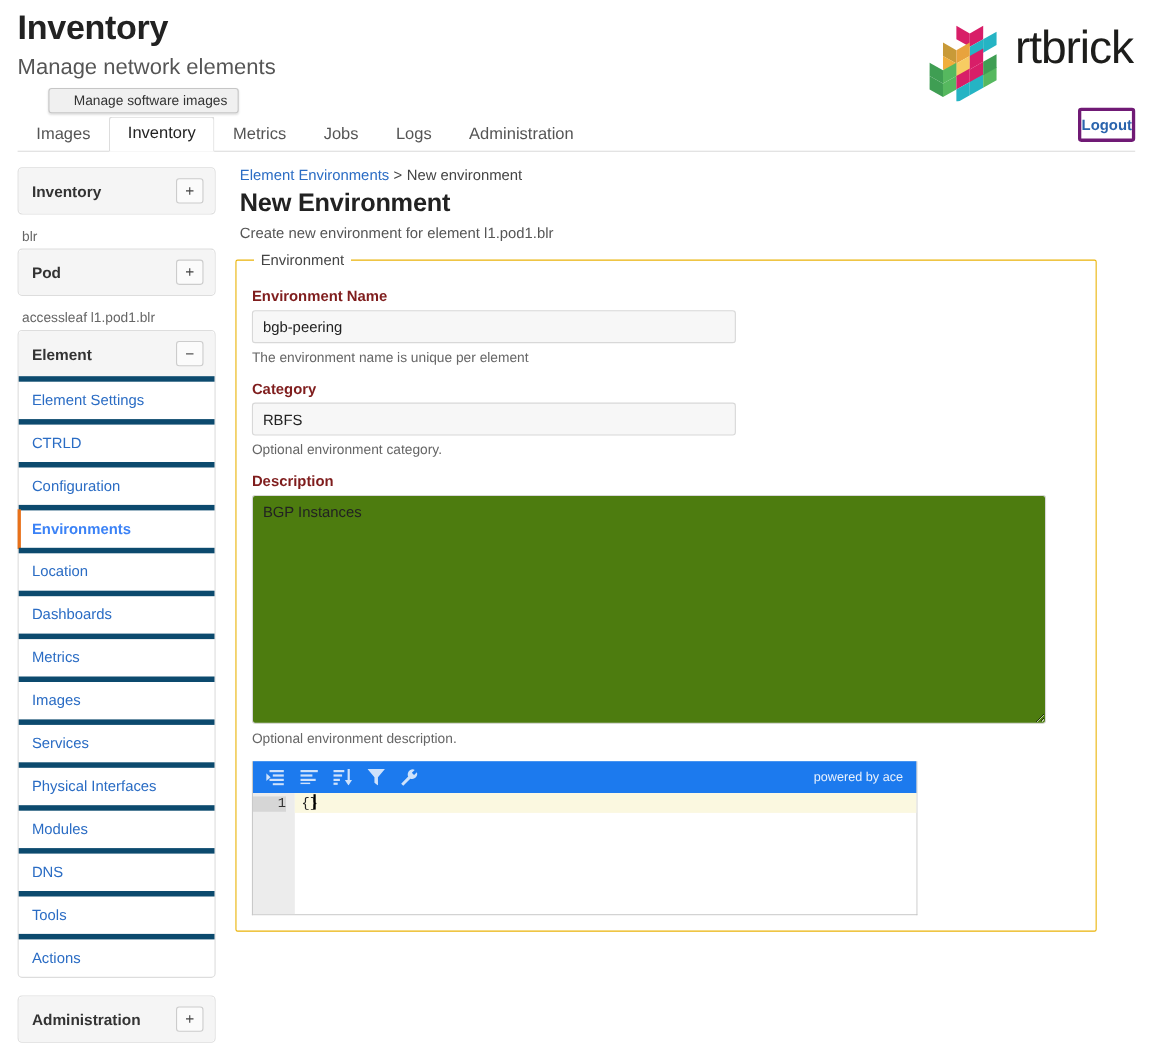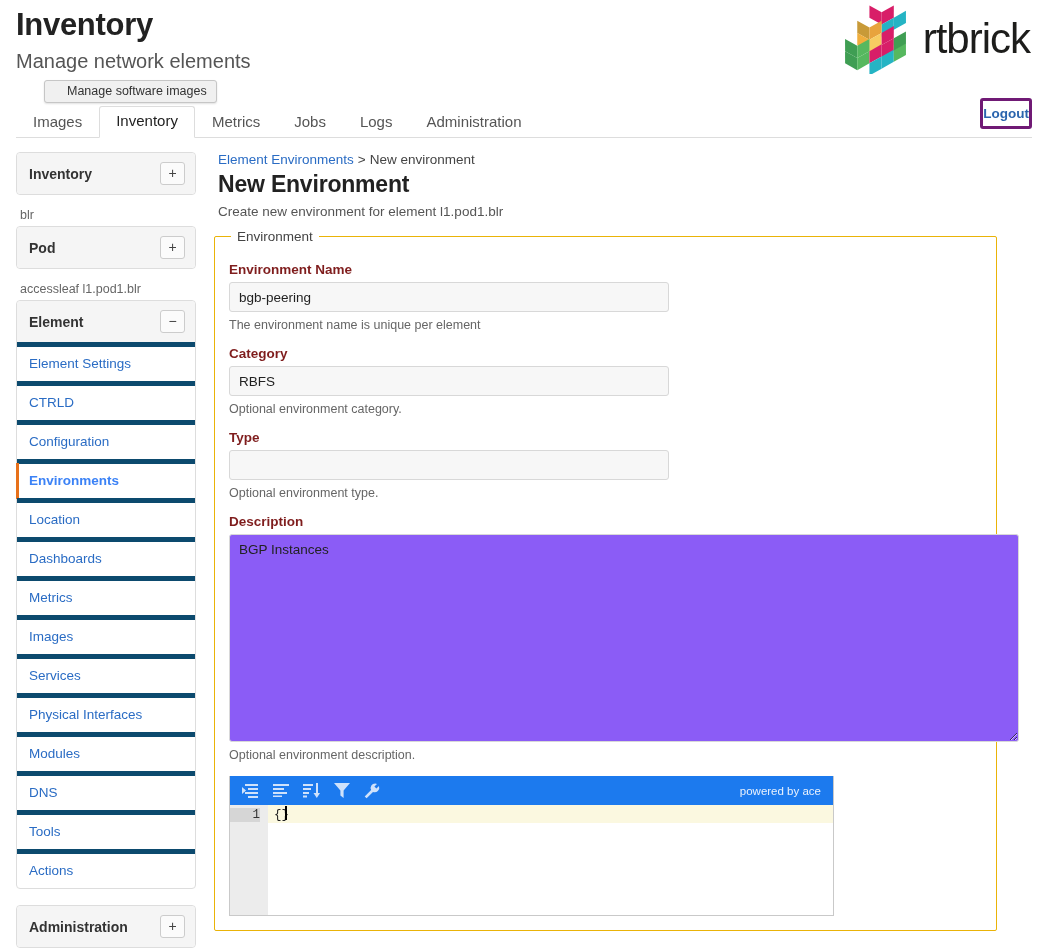--- a/index.html
+++ b/index.html
@@ -17,22 +17,22 @@
   .header { position: relative; padding: 6px 16px 0 16px; height: 108px; }
   .app-title {
     font-size: 31px; font-weight: bold; color: #222;
     margin: 0; line-height: 1.25; letter-spacing: -0.3px;
   }
   .app-subtitle {
     font-size: 20px; color: #555; font-weight: normal;
     margin: 4px 0 0 0; line-height: 1.2;
   }
   .logo-wrap {
-    position: absolute; top: 4px; right: 18px;
-    display: flex; align-items: center; gap: 10px;
+    position: absolute; top: 22px; right: 18px;
+    display: flex; gap: 10px;
   }
   .logo-mark { width: 78px; height: 70px; display:block; }
   .logo-text { font-size: 42px; font-weight: 500; color: #1d1d1b; letter-spacing: -1px; line-height: 1; }
 
   
   .tooltip {
     position: absolute; left: 44px; top: 80px;
     background: #f0f0f0; border: 1px solid #c6c6c6; border-radius: 3px;
     padding: 3px 9px 4px 22px; font-size: 12.5px; color: #333;
     box-shadow: 0 1px 2px rgba(0,0,0,0.12);
@@ -115,23 +115,23 @@
     display: block; font-size: 13.5px; font-weight: bold; color: #7f1d1d;
     margin-bottom: 5px;
   }
   .text-input {
     display: block; width: 440px; height: 30px;
     border: 1px solid #d8d8d8; border-radius: 3px;
     background: #f7f7f7; padding: 5px 9px; font-size: 13.5px; color: #222;
     font-family: "Liberation Sans", sans-serif; outline: none;
   }
   .text-area {
-    display: block; width: 790px; height: 208px;
+    display: block; width: 722px; height: 208px;
     border: 1px solid #d8d8d8; border-radius: 3px;
-    background: #8b5cf6; padding: 7px 9px; font-size: 13.5px; color: #222;
+    background: #4d7c0f; padding: 7px 9px; font-size: 13.5px; color: #222;
     font-family: "Liberation Sans", sans-serif; outline: none; resize: both;
   }
   .field-hint { font-size: 12.5px; color: #666; margin: 6px 0 14px 0; }
 
   
   .ace-wrap { width: 605px; border: 1px solid #c9c9c9; border-top: none; }
   .ace-toolbar {
     background: #1c7aee; height: 29px; display: flex; align-items: center;
     padding: 0 12px; justify-content: space-between;
   }
@@ -282,25 +282,20 @@
           <input class="text-input" type="text" value="bgb-peering" style="">
           <div class="field-hint">The environment name is unique per element</div>
         </div>
 
         <div class="field">
           <label class="field-label">Category</label>
           <input class="text-input" type="text" value="RBFS" style="">
           <div class="field-hint">Optional environment category.</div>
         </div>
 
-        <div class="field">
-          <label class="field-label">Type</label>
-          <input class="text-input" type="text" value="" style="">
-          <div class="field-hint">Optional environment type.</div>
-        </div>
 
         <div class="field">
           <label class="field-label">Description</label>
           <textarea class="text-area" style="">BGP Instances</textarea>
           <div class="field-hint">Optional environment description.</div>
         </div>
 
         <div class="ace-wrap">
           <div class="ace-toolbar">
             <div class="ace-tools">

